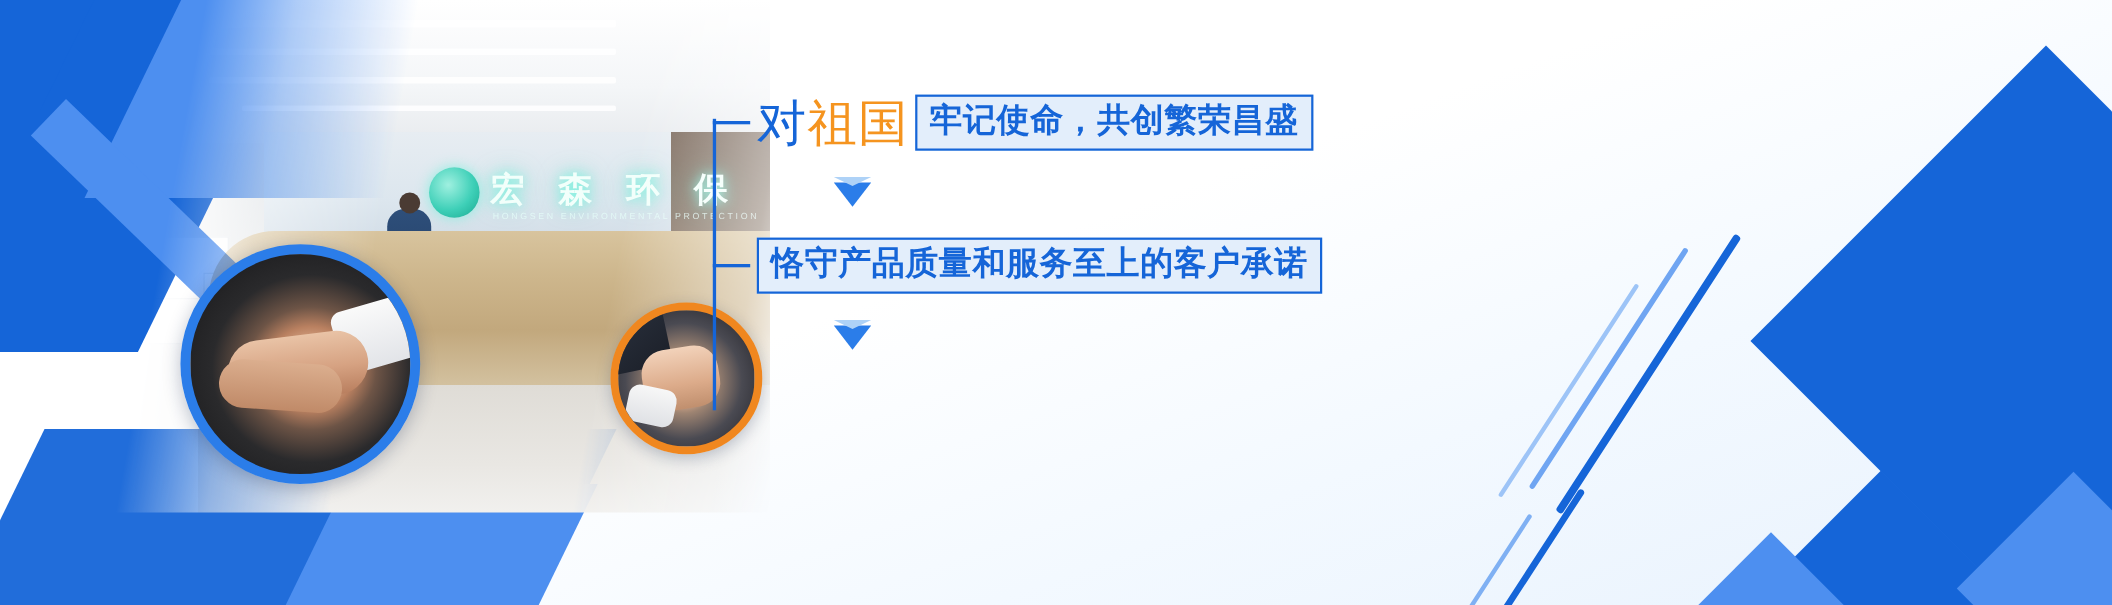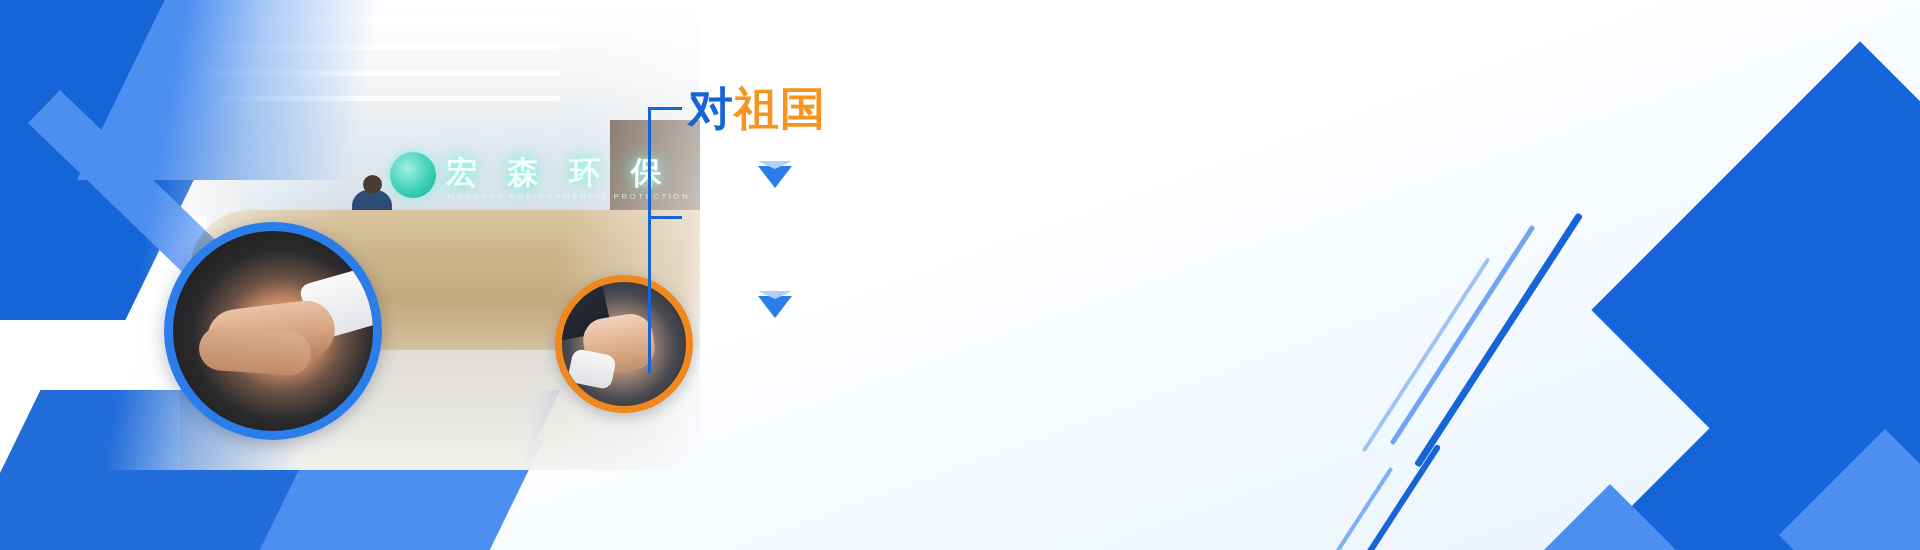--- a/index.html
+++ b/index.html
@@ -94,21 +94,21 @@
   .diag-1{right:418px; top:190px; width:7px;  height:300px; background:#1565d8;}
   .diag-2{right:455px; top:205px; width:5px;  height:260px; background:#6fa5f2;}
   .diag-3{right:492px; top:240px; width:4px;  height:230px; background:#9dc4f7;}
   .diag-4{right:530px; top:430px; width:6px;  height:190px; background:#1565d8;}
   .diag-5{right:570px; top:455px; width:4px;  height:160px; background:#7fb0f3;}
 
   
   .photo-wrap{
     position:absolute;
     left:60px; top:0;
-    width:640px; height:550px;
+    width:640px; height:466px;
     overflow:hidden;
   }
   .office{
     position:absolute;
     left:30px; top:0;
     width:610px; height:470px;
     background:
       linear-gradient(180deg,#fdfdfd 0%,#f6f7f8 14%,#eceef0 22%,#e4e7ea 30%,#dfe3e6 38%,#e9ebed 52%,#f2f3f4 72%,#fafbfb 100%);
     -webkit-mask-image:linear-gradient(100deg,transparent 0%,transparent 14%,rgba(0,0,0,.55) 26%,#000 42%,#000 74%,rgba(0,0,0,.5) 92%,transparent 100%);
             mask-image:linear-gradient(100deg,transparent 0%,transparent 14%,rgba(0,0,0,.55) 26%,#000 42%,#000 74%,rgba(0,0,0,.5) 92%,transparent 100%);
@@ -239,21 +239,21 @@
     white-space:nowrap;
   }
   .row-1{top:8px;}
   .row-2{top:138px;}
   .row-3{top:268px;}
   .elbow{
     width:34px;height:3px;background:#1565d8;flex:0 0 auto;
     margin-right:6px;
   }
   .label{
-    font-size:45px;font-weight:700;line-height:1;
+    font-size:45px;font-weight:400;line-height:1;
     letter-spacing:1px;
     flex:0 0 auto;
     margin-right:6px;
   }
   .label .dui{color:#1565d8;}
   .label .kw{color:#f5941f;}
   .statement{
     font-size:30px;font-weight:700;color:#1565d8;
     background:#e3eefb;
     border:2px solid #1565d8;
@@ -344,21 +344,23 @@
     <div class="spine"></div>
 
     <div class="arrow arrow-1"></div>
     <div class="arrow arrow-2"></div>
 
     <div class="row row-1">
       <div class="elbow"></div>
       <div class="label">
         <span class="dui">对</span><span class="kw">祖国</span>
       </div>
+      <div class="statement">牢记使命，共创繁荣昌盛</div>
     </div>
 
     <div class="row row-2">
       <div class="elbow"></div>
+      <div class="statement">恪守产品质量和服务至上的客户承诺</div>
     </div>
 
   </div>
 
 </div>
 
 </body></html>

